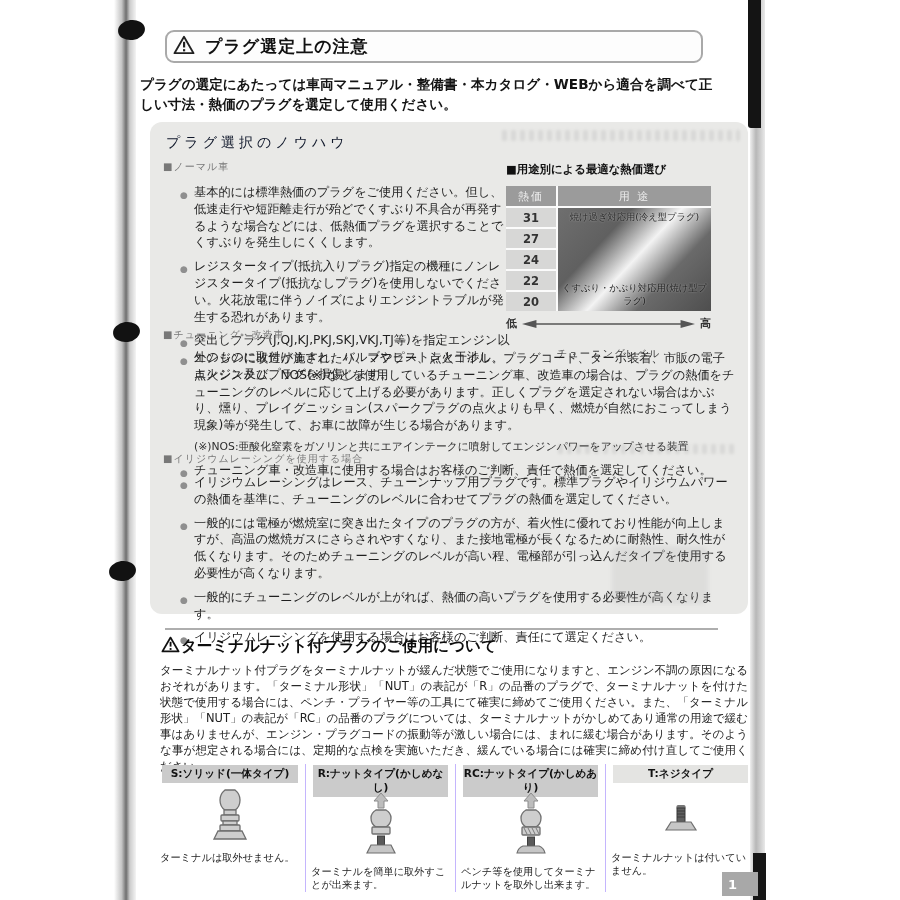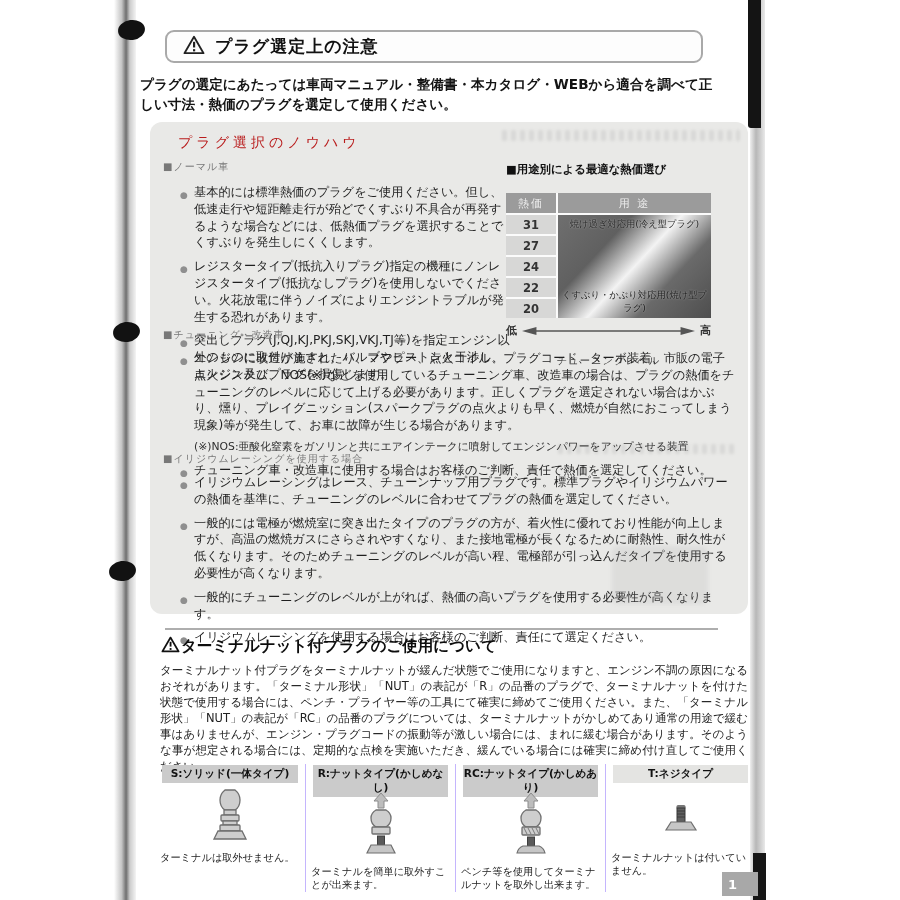--- a/index.html
+++ b/index.html
@@ -15,37 +15,37 @@
     background:linear-gradient(to right,#efefef 0%,#b7b7b7 40%,#cfcfcf 70%,#e9e9e9 100%);}
   .black-top{left:748px;top:0;width:13px;height:128px;background:#141414;border-bottom-left-radius:3px;}
   .black-bottom{left:753px;top:853px;width:13px;height:47px;background:#161616;}
 
   .ghost{filter:blur(1.5px);opacity:.45;
     background:repeating-linear-gradient(90deg,rgba(125,125,125,.35) 0 5px,rgba(125,125,125,0) 5px 9px);}
   .ghost-blob{background:rgba(150,150,150,.14);border-radius:6px;filter:blur(2px);}
 
   
   .title-box{left:165px;top:30px;width:538px;height:33px;border:2px solid #a9a9a9;border-radius:9px;
-    background:#fdfdfd;display:flex;align-items:center;padding-left:16px;box-sizing:border-box;}
+    background:#fdfdfd;display:flex;align-items:center;padding-left:6px;box-sizing:border-box;}
   .title-box .ttl{font-size:17px;font-weight:bold;color:#111;margin-left:10px;letter-spacing:1px;}
   .warn-svg{display:inline-block;}
   .intro{left:140px;top:74px;width:580px;font-size:13.6px;font-weight:bold;line-height:20px;color:#141414;}
 
   
   .knowhow{left:150px;top:122px;width:598px;height:492px;background:#e9e9e7;border-radius:12px;}
-  .kh-title{left:28px;top:12px;font-size:14px;color:#b91c1c;letter-spacing:4px;}
+  .kh-title{left:16px;top:12px;font-size:14px;color:#0f172a;letter-spacing:4px;}
   .sec-head{font-size:10px;color:#787878;letter-spacing:1px;}
   .bullets{font-size:12.2px;line-height:16.8px;color:#1f1f1f;}
   .bullet{position:relative;padding-left:14px;margin-bottom:7px;}
   .bullet::before{content:"●";position:absolute;left:0;top:3px;font-size:9px;color:#8f8f8f;}
   .note-line{font-size:10.8px;color:#2d2d2d;margin:-2px 0 6px 14px;}
 
   
   .chart{left:356px;top:40px;width:212px;}
-  .chart-title{font-size:11.4px;font-weight:bold;color:#111;margin-bottom:16px;}
+  .chart-title{font-size:11.4px;font-weight:bold;color:#111;margin-bottom:9px;}
   .chart-table{display:grid;grid-template-columns:50px 153px;grid-template-rows:20px repeat(5,19px);
     gap:2px;background:#fbfbfb;width:205px;}
   .ct-h{background:#9b9b9b;color:#ededed;font-size:11px;display:flex;align-items:center;justify-content:center;letter-spacing:2px;}
   .ct-v{background:#d7d7d6;color:#333;font-size:11.5px;font-weight:bold;display:flex;align-items:center;justify-content:center;}
   .ct-band{grid-column:2;grid-row:2/7;position:relative;
     background:linear-gradient(133deg,#6f6f6f 0%,#606060 30%,#f3f3f3 50%,#6a6a6a 70%,#4e4e4e 100%);}
   .band-top{position:absolute;top:3px;left:0;right:0;text-align:center;font-size:9.3px;color:#2b2b2b;
     text-shadow:0 0 2px rgba(255,255,255,.55);}
   .band-bottom{position:absolute;bottom:3px;left:0;right:0;text-align:center;font-size:9.3px;color:#222;
     text-shadow:0 0 2px rgba(255,255,255,.55);}

